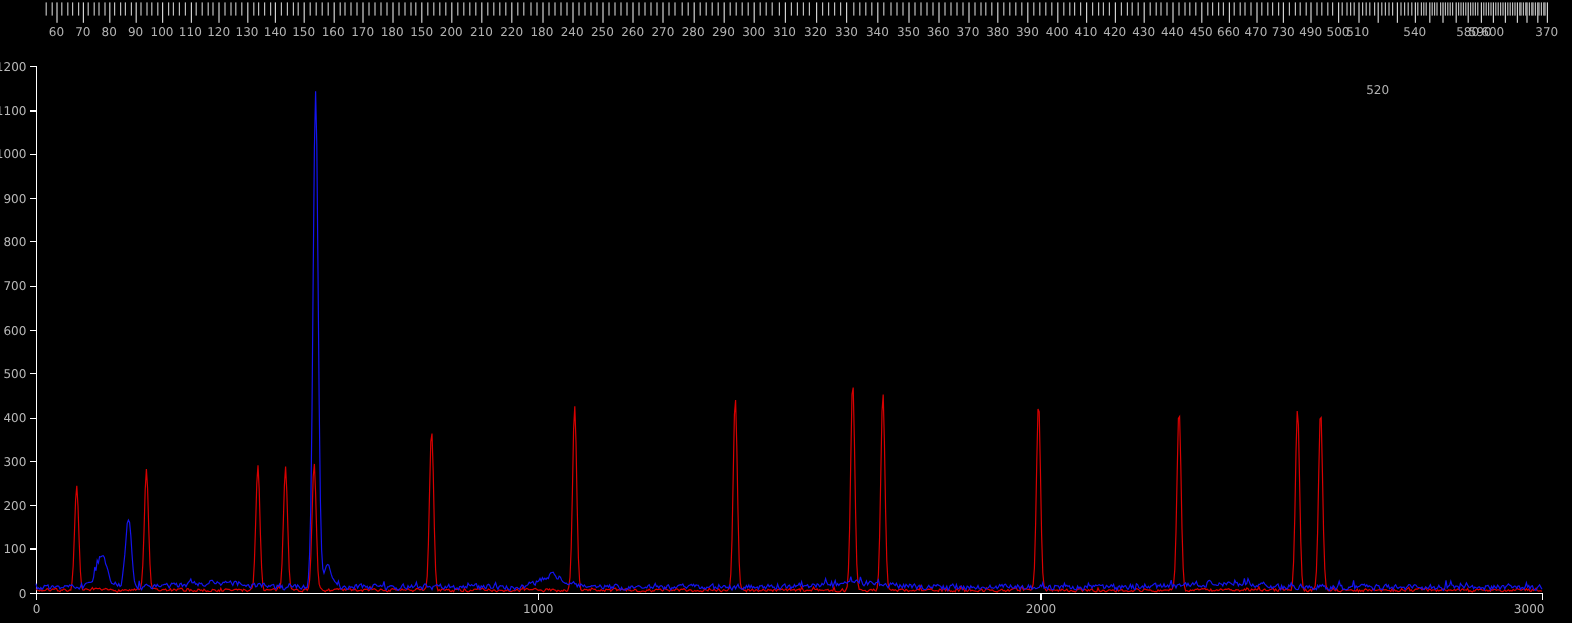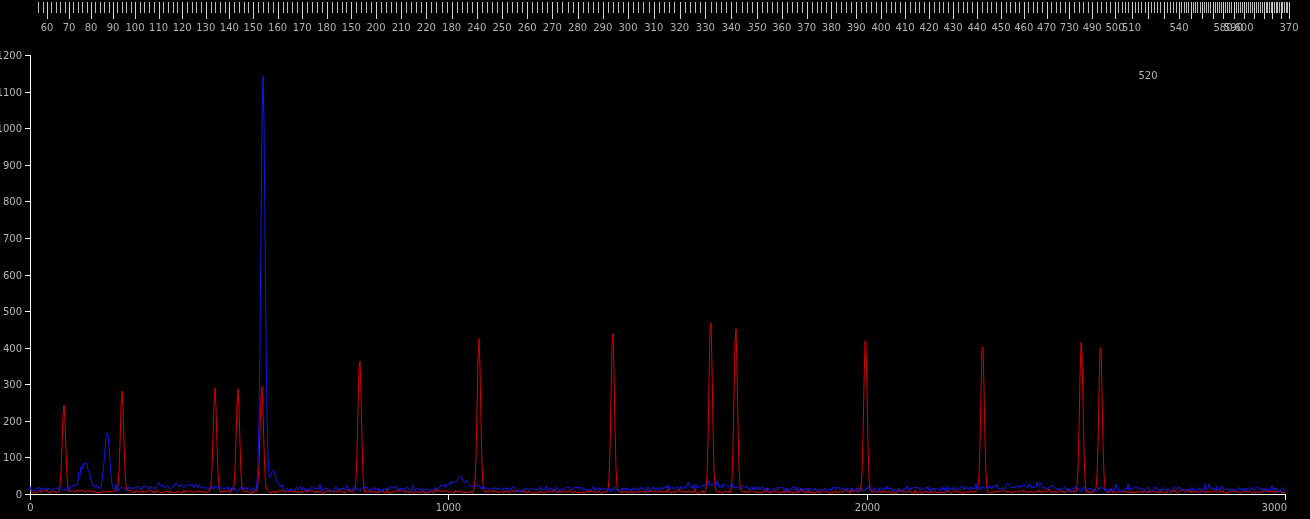--- a/index.html
+++ b/index.html
@@ -369,32 +369,32 @@
       <div class="ruler-label" style="left: 486px;">250</div>
       <div class="ruler-label" style="left: 511.2px;">260</div>
       <div class="ruler-label" style="left: 536.4px;">270</div>
       <div class="ruler-label" style="left: 561.6px;">280</div>
       <div class="ruler-label" style="left: 586.8px;">290</div>
       <div class="ruler-label" style="left: 612px;">300</div>
       <div class="ruler-label" style="left: 637.8px;">310</div>
       <div class="ruler-label" style="left: 663.6px;">320</div>
       <div class="ruler-label" style="left: 689.4px;">330</div>
       <div class="ruler-label" style="left: 715.2px;">340</div>
-      <div class="ruler-label" style="left: 741px; font-style: italic;">350</div>
+      <div class="ruler-label" style="left: 741px;">350</div>
       <div class="ruler-label" style="left: 765.8px;">360</div>
       <div class="ruler-label" style="left: 790.6px;">370</div>
       <div class="ruler-label" style="left: 815.4px;">380</div>
       <div class="ruler-label" style="left: 840.2px;">390</div>
       <div class="ruler-label" style="left: 865px;">400</div>
       <div class="ruler-label" style="left: 889px;">410</div>
       <div class="ruler-label" style="left: 913px;">420</div>
       <div class="ruler-label" style="left: 937px;">430</div>
       <div class="ruler-label" style="left: 961px;">440</div>
       <div class="ruler-label" style="left: 985px;">450</div>
-      <div class="ruler-label" style="left: 1007.8px;">460</div>
+      <div class="ruler-label" style="left: 1007.8px;">660</div>
       <div class="ruler-label" style="left: 1030.6px;">470</div>
       <div class="ruler-label" style="left: 1053.4px;">730</div>
       <div class="ruler-label" style="left: 1076.2px;">490</div>
       <div class="ruler-label" style="left: 1099px;">500</div>
       <div class="ruler-label" style="left: 1115.5px;">510</div>
       <div class="ruler-label" style="left: 1132px; margin-top: 48px;">520</div>
       <div class="ruler-label" style="left: 1163px;">540</div>
       <div class="ruler-label" style="left: 1207px;">580</div>
       <div class="ruler-label" style="left: 1217.5px;">590</div>
       <div class="ruler-label" style="left: 1228px;">600</div>

